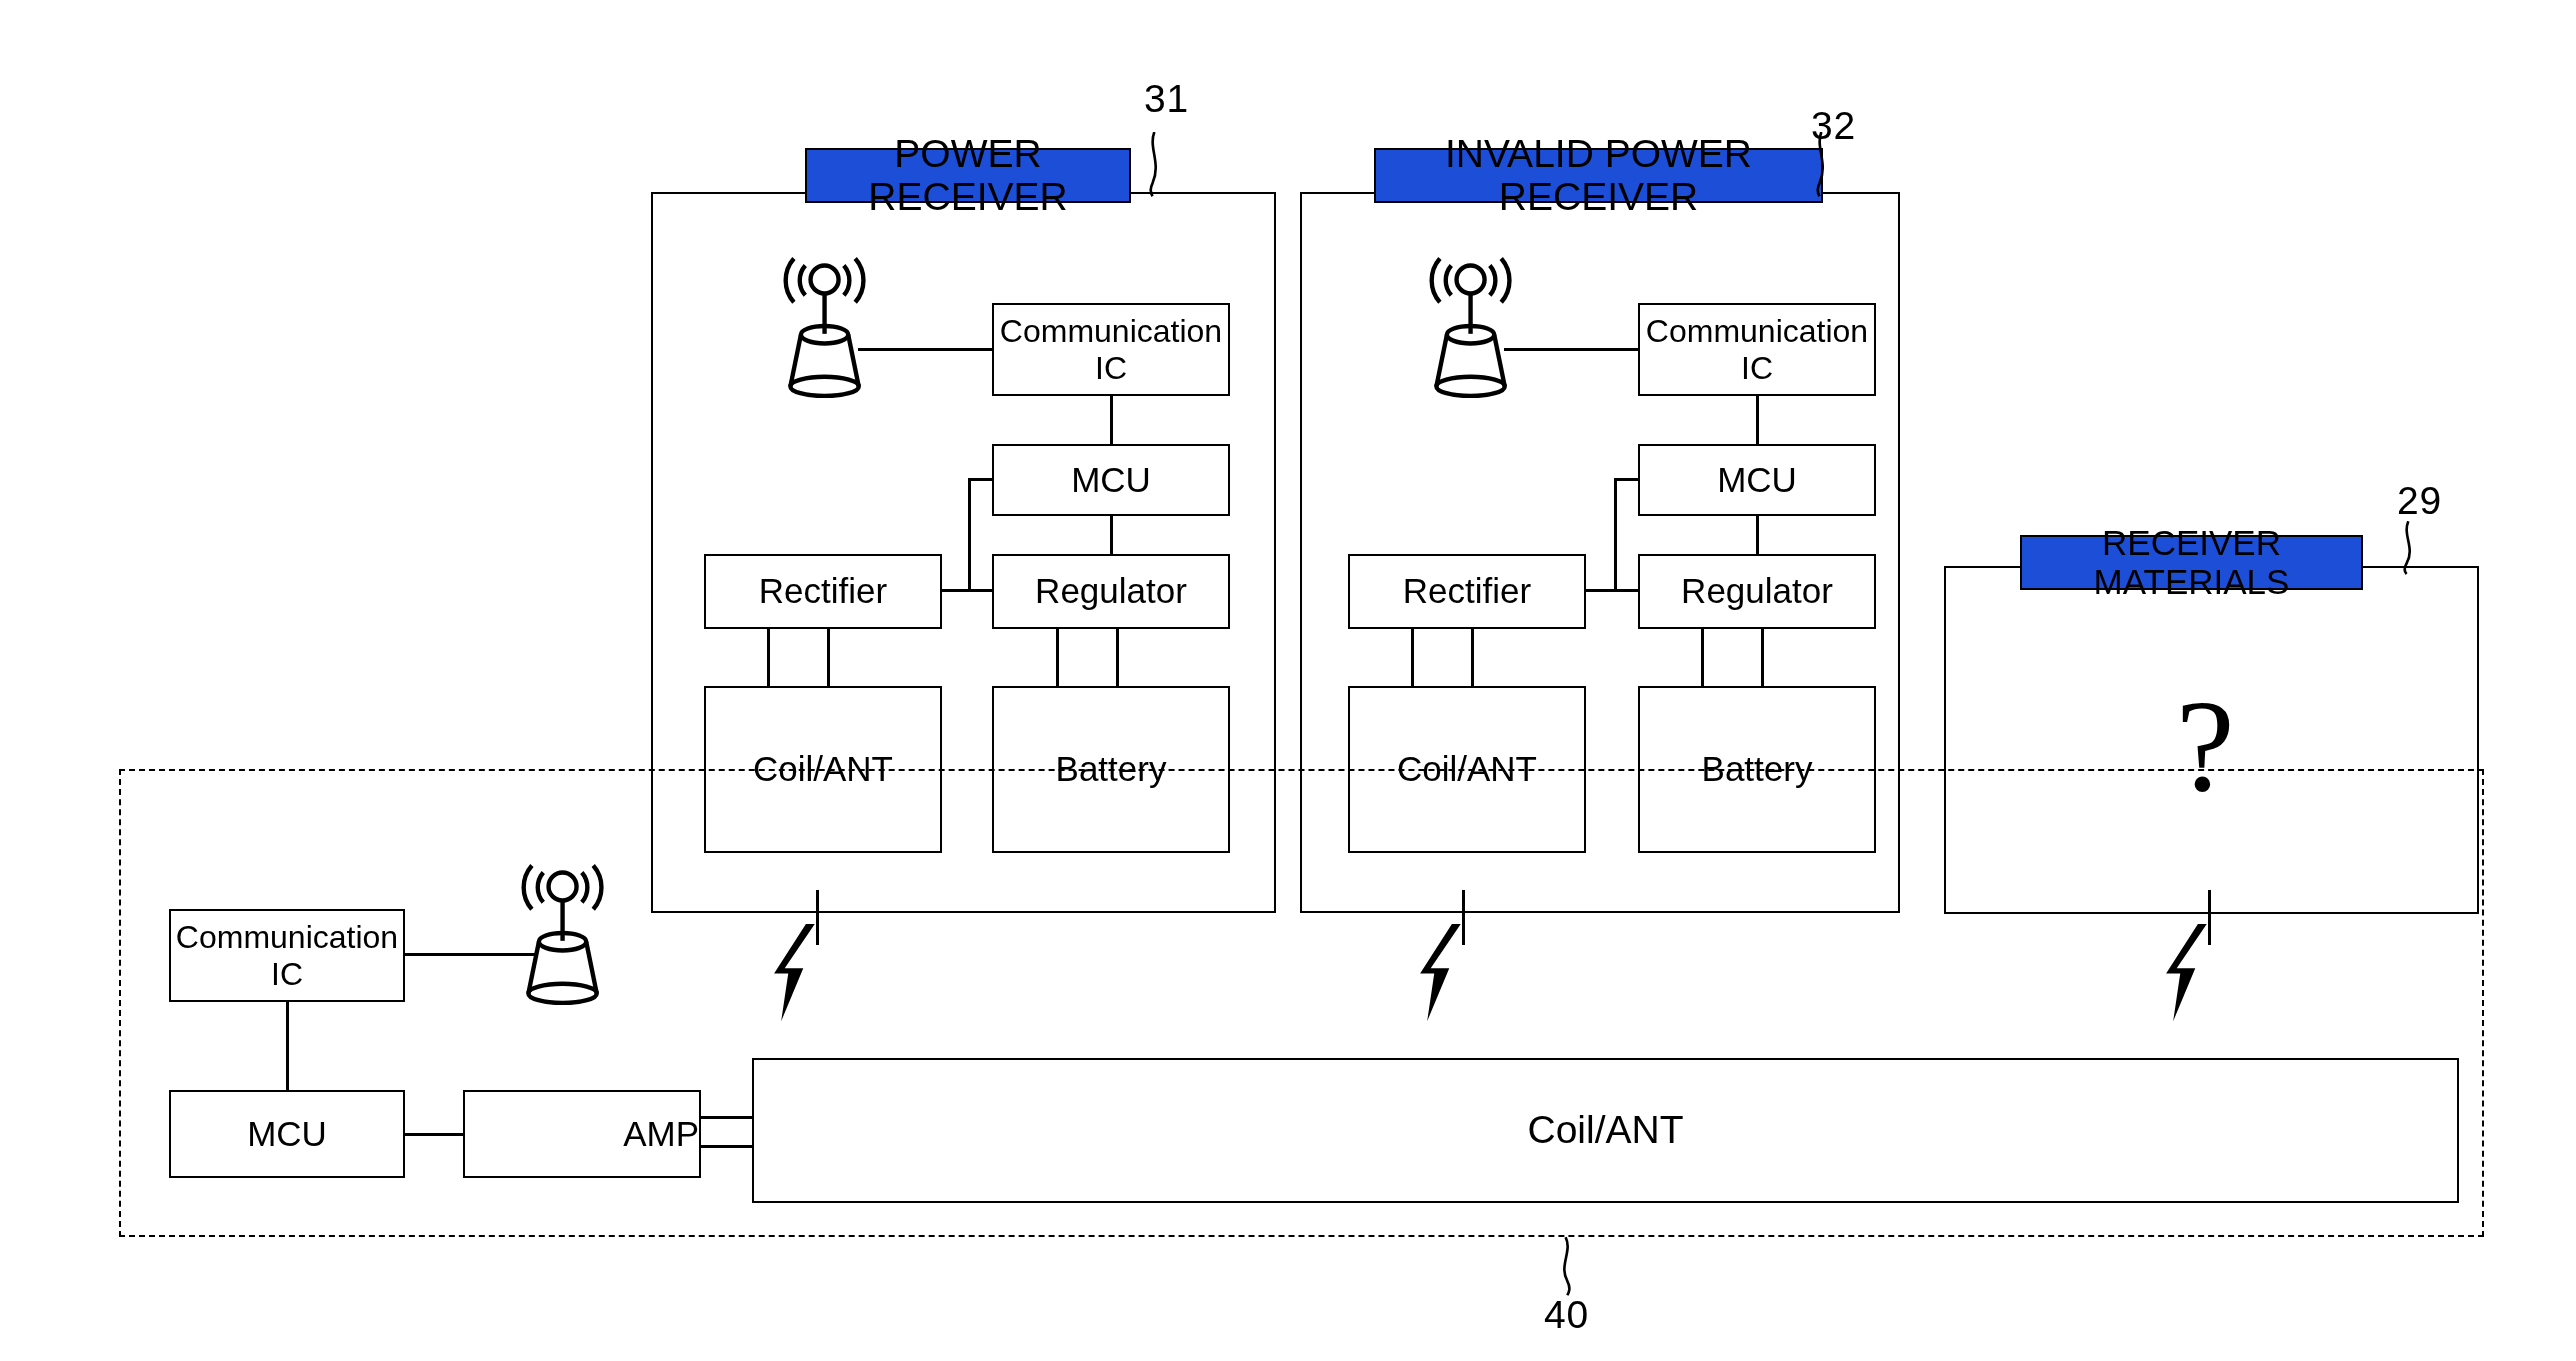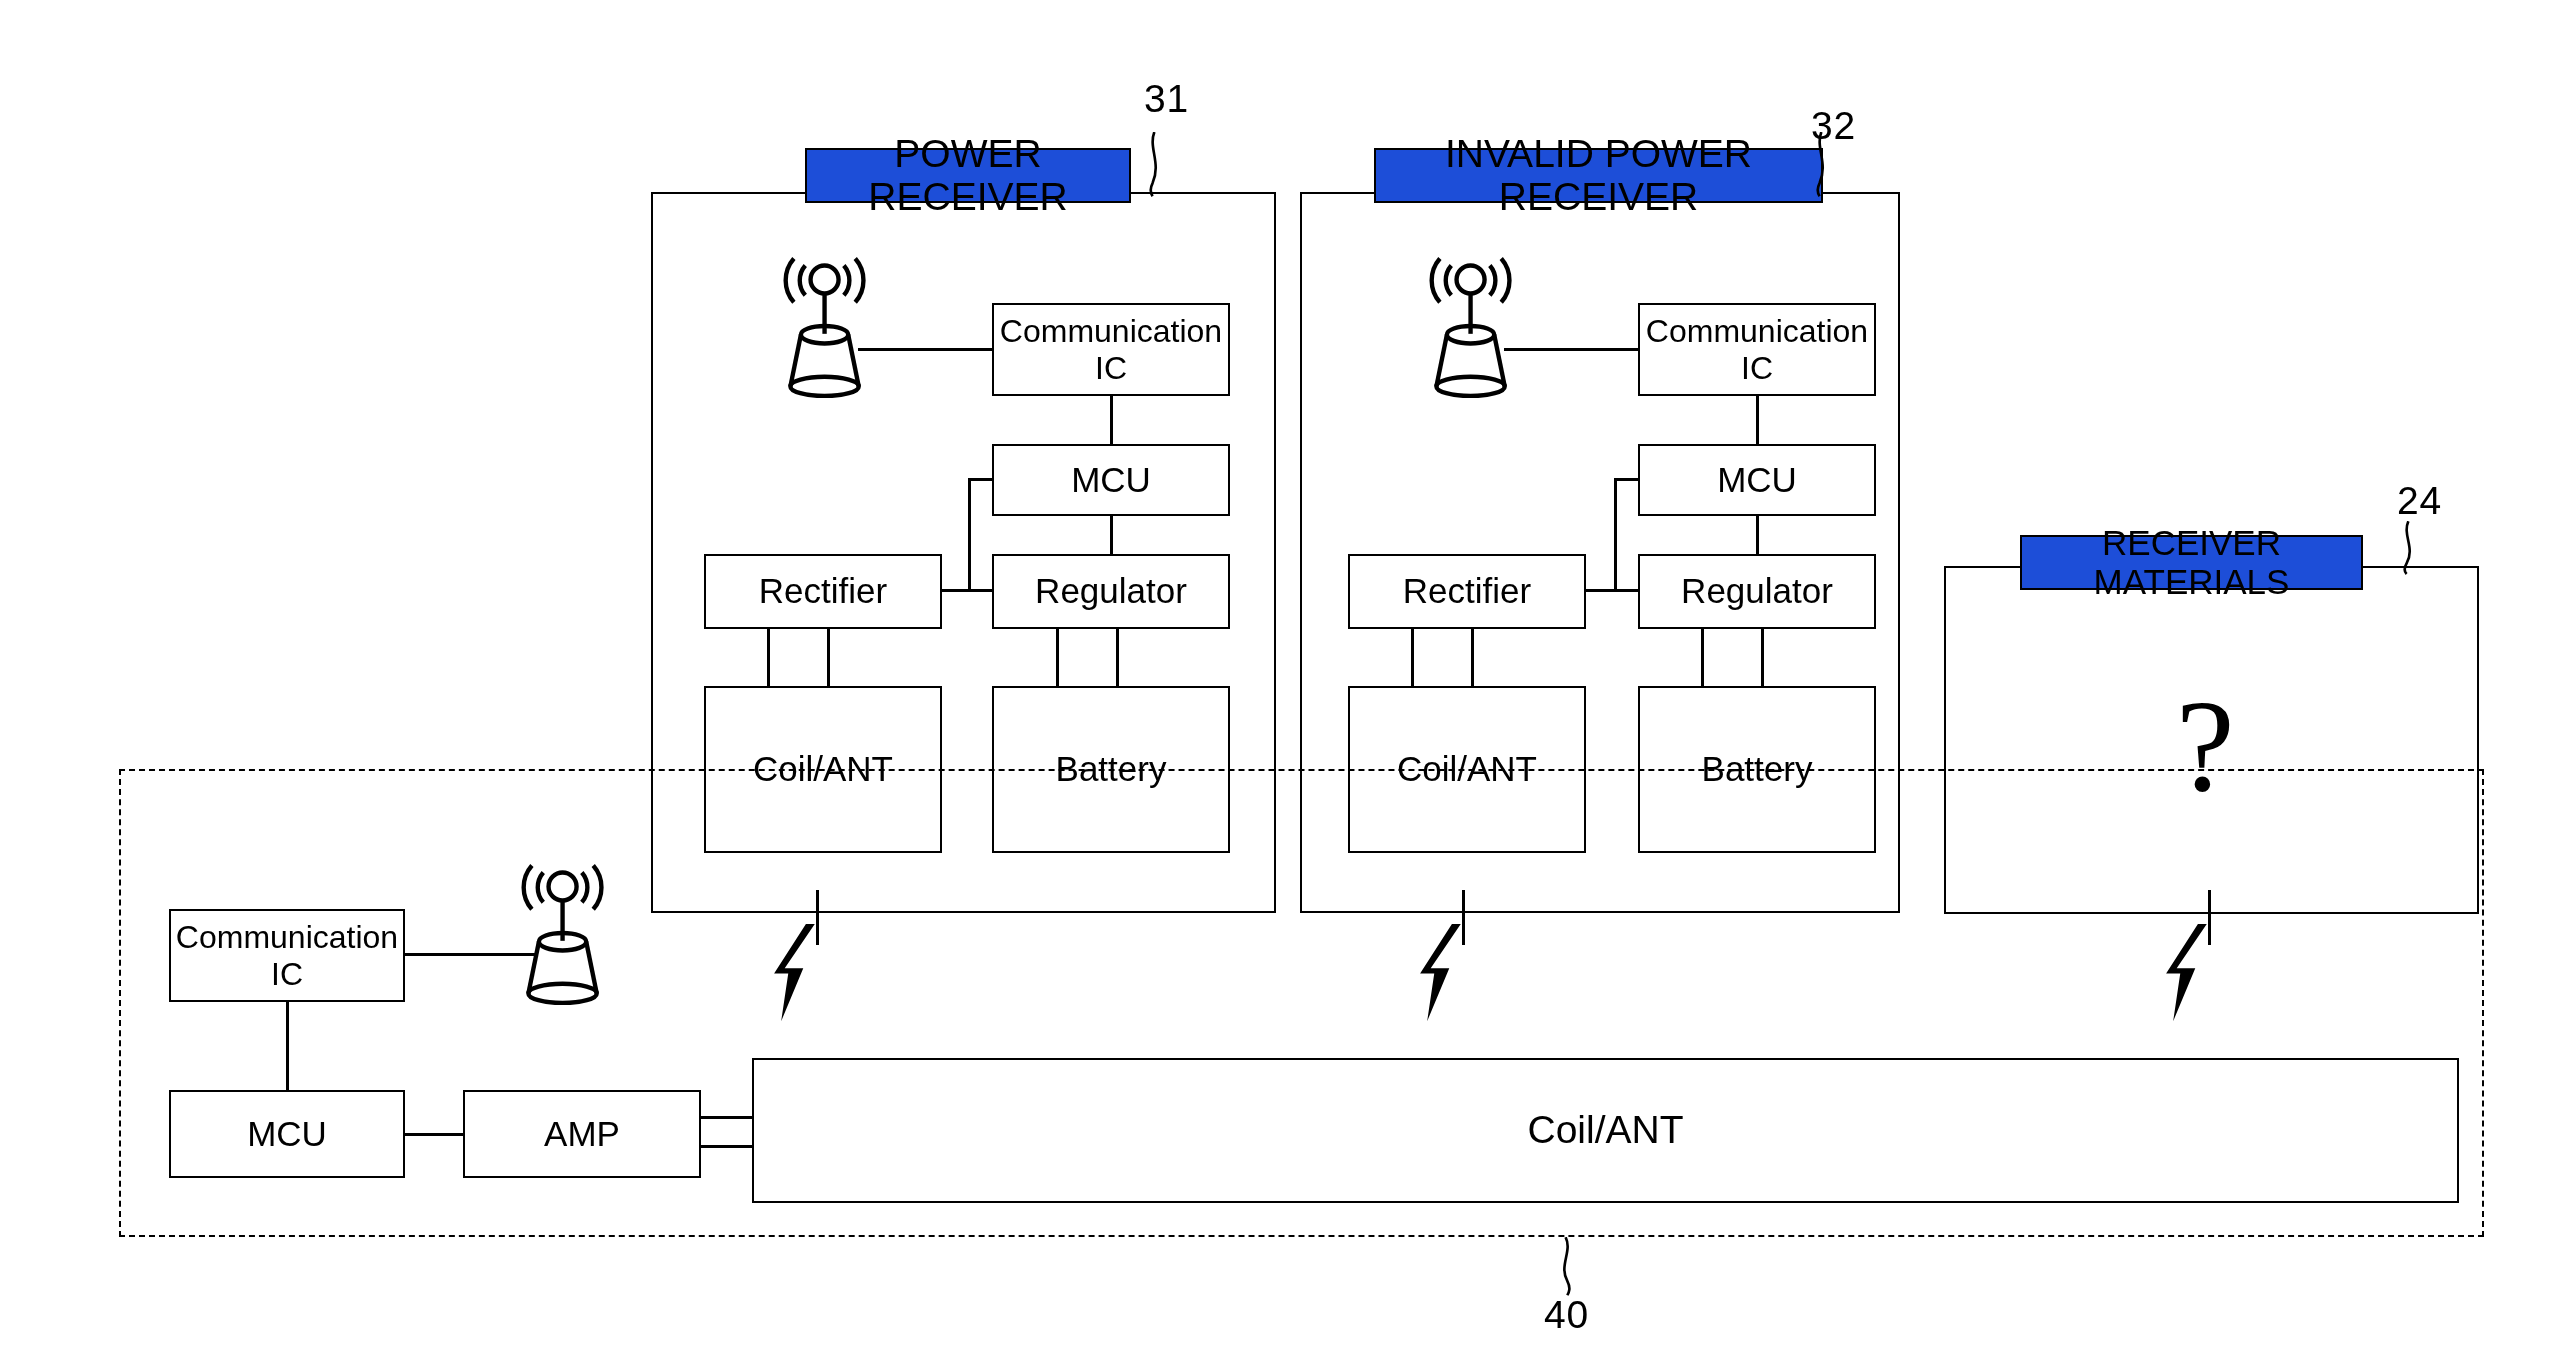--- a/index.html
+++ b/index.html
@@ -206,21 +206,21 @@
   <svg class="bolt" style="left:1420px; top:924px;" width="55" height="99" viewBox="0 0 62 112">
     <path d="M46,0 L12,50 L33,50 L8,110 L16,56 L0,56 L36,0 Z" fill="#000"></path>
   </svg>
 
   <div class="outline" style="left:1944px; top:566px; width:535px; height:348px;"></div>
 
   <div class="title-box t-40" style="left:2020px; top:535px; width:343px; height:55px;">
     <span>RECEIVER MATERIALS</span>
   </div>
 
-  <div class="reflabel" style="left:2397px; top:479px;">24</div>
+  <div class="reflabel" style="left:2397px; top:479px;">29</div>
   <svg class="leader" style="left:2389px; top:521px;" width="44" height="55" viewBox="0 0 50 62">
     <path d="M22,0 C15,16 30,30 20,48 C16,55 18,58 20,60" stroke="#000" stroke-width="3" fill="none"></path>
   </svg>
 
   <div class="qmark" style="left:2176px; top:669px;">?</div>
 
   <div class="vline" style="left:2208px; top:890px; height:55px;"></div>
   <svg class="bolt" style="left:2166px; top:924px;" width="55" height="99" viewBox="0 0 62 112">
     <path d="M46,0 L12,50 L33,50 L8,110 L16,56 L0,56 L36,0 Z" fill="#000"></path>
   </svg>
@@ -249,21 +249,21 @@
   </svg>
 
   <div class="vline" style="left:286px; top:1002px; height:88px;"></div>
 
   <div class="box t-40" style="left:169px; top:1090px; width:236px; height:88px;">
     <span>MCU</span>
   </div>
 
   <div class="hline" style="left:405px; top:1133px; width:58px;"></div>
 
-  <div class="box t-40" style="left:463px; top:1090px; width:238px; height:88px;">
+  <div class="box t-40" style="left:463px; top:1090px; width:238px; height:88px;justify-content:flex-end;">
     <span>AMP</span>
   </div>
 
   <div class="hline" style="left:700px; top:1116px; width:55px;"></div>
   <div class="hline" style="left:700px; top:1145px; width:55px;"></div>
 
   <div class="box t-44" style="left:752px; top:1058px; width:1707px; height:145px;">
     <span>Coil/ANT</span>
   </div>
 

